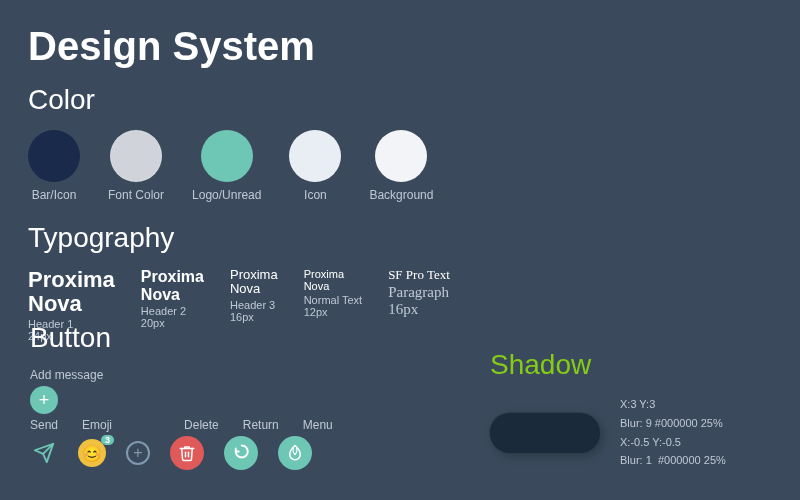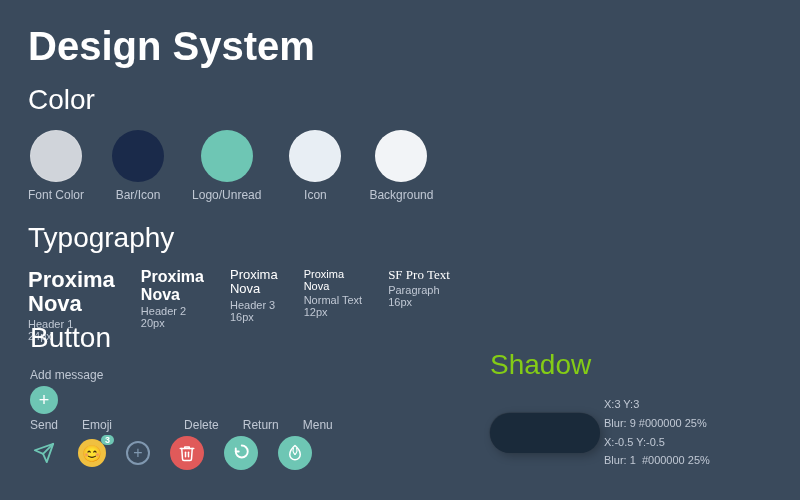--- a/index.html
+++ b/index.html
@@ -204,21 +204,21 @@
       width: 280px;
     }
     .shadow-title {
       font-size: 28px;
       font-weight: 300;
       color: #84cc16;
       margin-bottom: 14px;
     }
     .shadow-demo {
       display: flex;
-      gap: 4px;
+      gap: 20px;
       align-items: center;
     }
     .shadow-pill {
       width: 110px;
       height: 40px;
       background: #1a2a3a;
       border-radius: 20px;
       box-shadow: 3px 3px 10px rgba(0,0,0,0.25), -0.5px -0.5px 1px rgba(0,0,0,0.25);
       flex-shrink: 0;
     }
@@ -232,26 +232,26 @@
 <body>
 
 <div class="page-wrapper">
 
   <h1 class="page-title">Design System</h1>
 
   <div class="color-section">
     <div class="section-title">Color</div>
     <div class="color-swatches">
       <div class="color-swatch">
+        <div class="swatch-circle" style="background:#1a2a4a;"></div>
+        <span class="swatch-label">Bar/Icon</span>
+      </div>
+      <div class="color-swatch">
         <div class="swatch-circle" style="background:#d0d4da; border: 1px solid rgba(255,255,255,0.15);"></div>
         <span class="swatch-label">Font Color</span>
-      </div>
-      <div class="color-swatch">
-        <div class="swatch-circle" style="background:#1a2a4a;"></div>
-        <span class="swatch-label">Bar/Icon</span>
       </div>
       <div class="color-swatch">
         <div class="swatch-circle" style="background:#6ec6b4;"></div>
         <span class="swatch-label">Logo/Unread</span>
       </div>
       <div class="color-swatch">
         <div class="swatch-circle" style="background:#e8eef4; border: 1px solid rgba(255,255,255,0.2);"></div>
         <span class="swatch-label">Icon</span>
       </div>
       <div class="color-swatch">
@@ -275,21 +275,21 @@
       <div class="type-item">
         <span style="font-size:13px; font-weight:400; line-height:1.1;">Proxima<br>Nova</span>
         <span class="type-name" style="font-size:11px;">Header 3<br>16px</span>
       </div>
       <div class="type-item">
         <span style="font-size:11px; font-weight:300; line-height:1.1;">Proxima<br>Nova</span>
         <span class="type-name" style="font-size:11px;">Normal Text<br>12px</span>
       </div>
       <div class="type-item">
         <span style="font-size:13px; font-weight:400; line-height:1.1; font-family: Liberation Serif, serif;">SF Pro Text</span>
-        <span class="type-name" style="font-size:11px;">Paragraph<br>16px</span>
+        <span class="type-name" style="font-size:15px;font-family:Liberation Serif, serif;">Paragraph<br>16px</span>
       </div>
     </div>
   </div>
 
 </div>
 
 <div class="button-section">
   <div class="section-title" style="font-size:28px; font-weight:300;">Button</div>
   <div class="add-message-label">Add message</div>
   <div class="add-message-btn">+</div>

